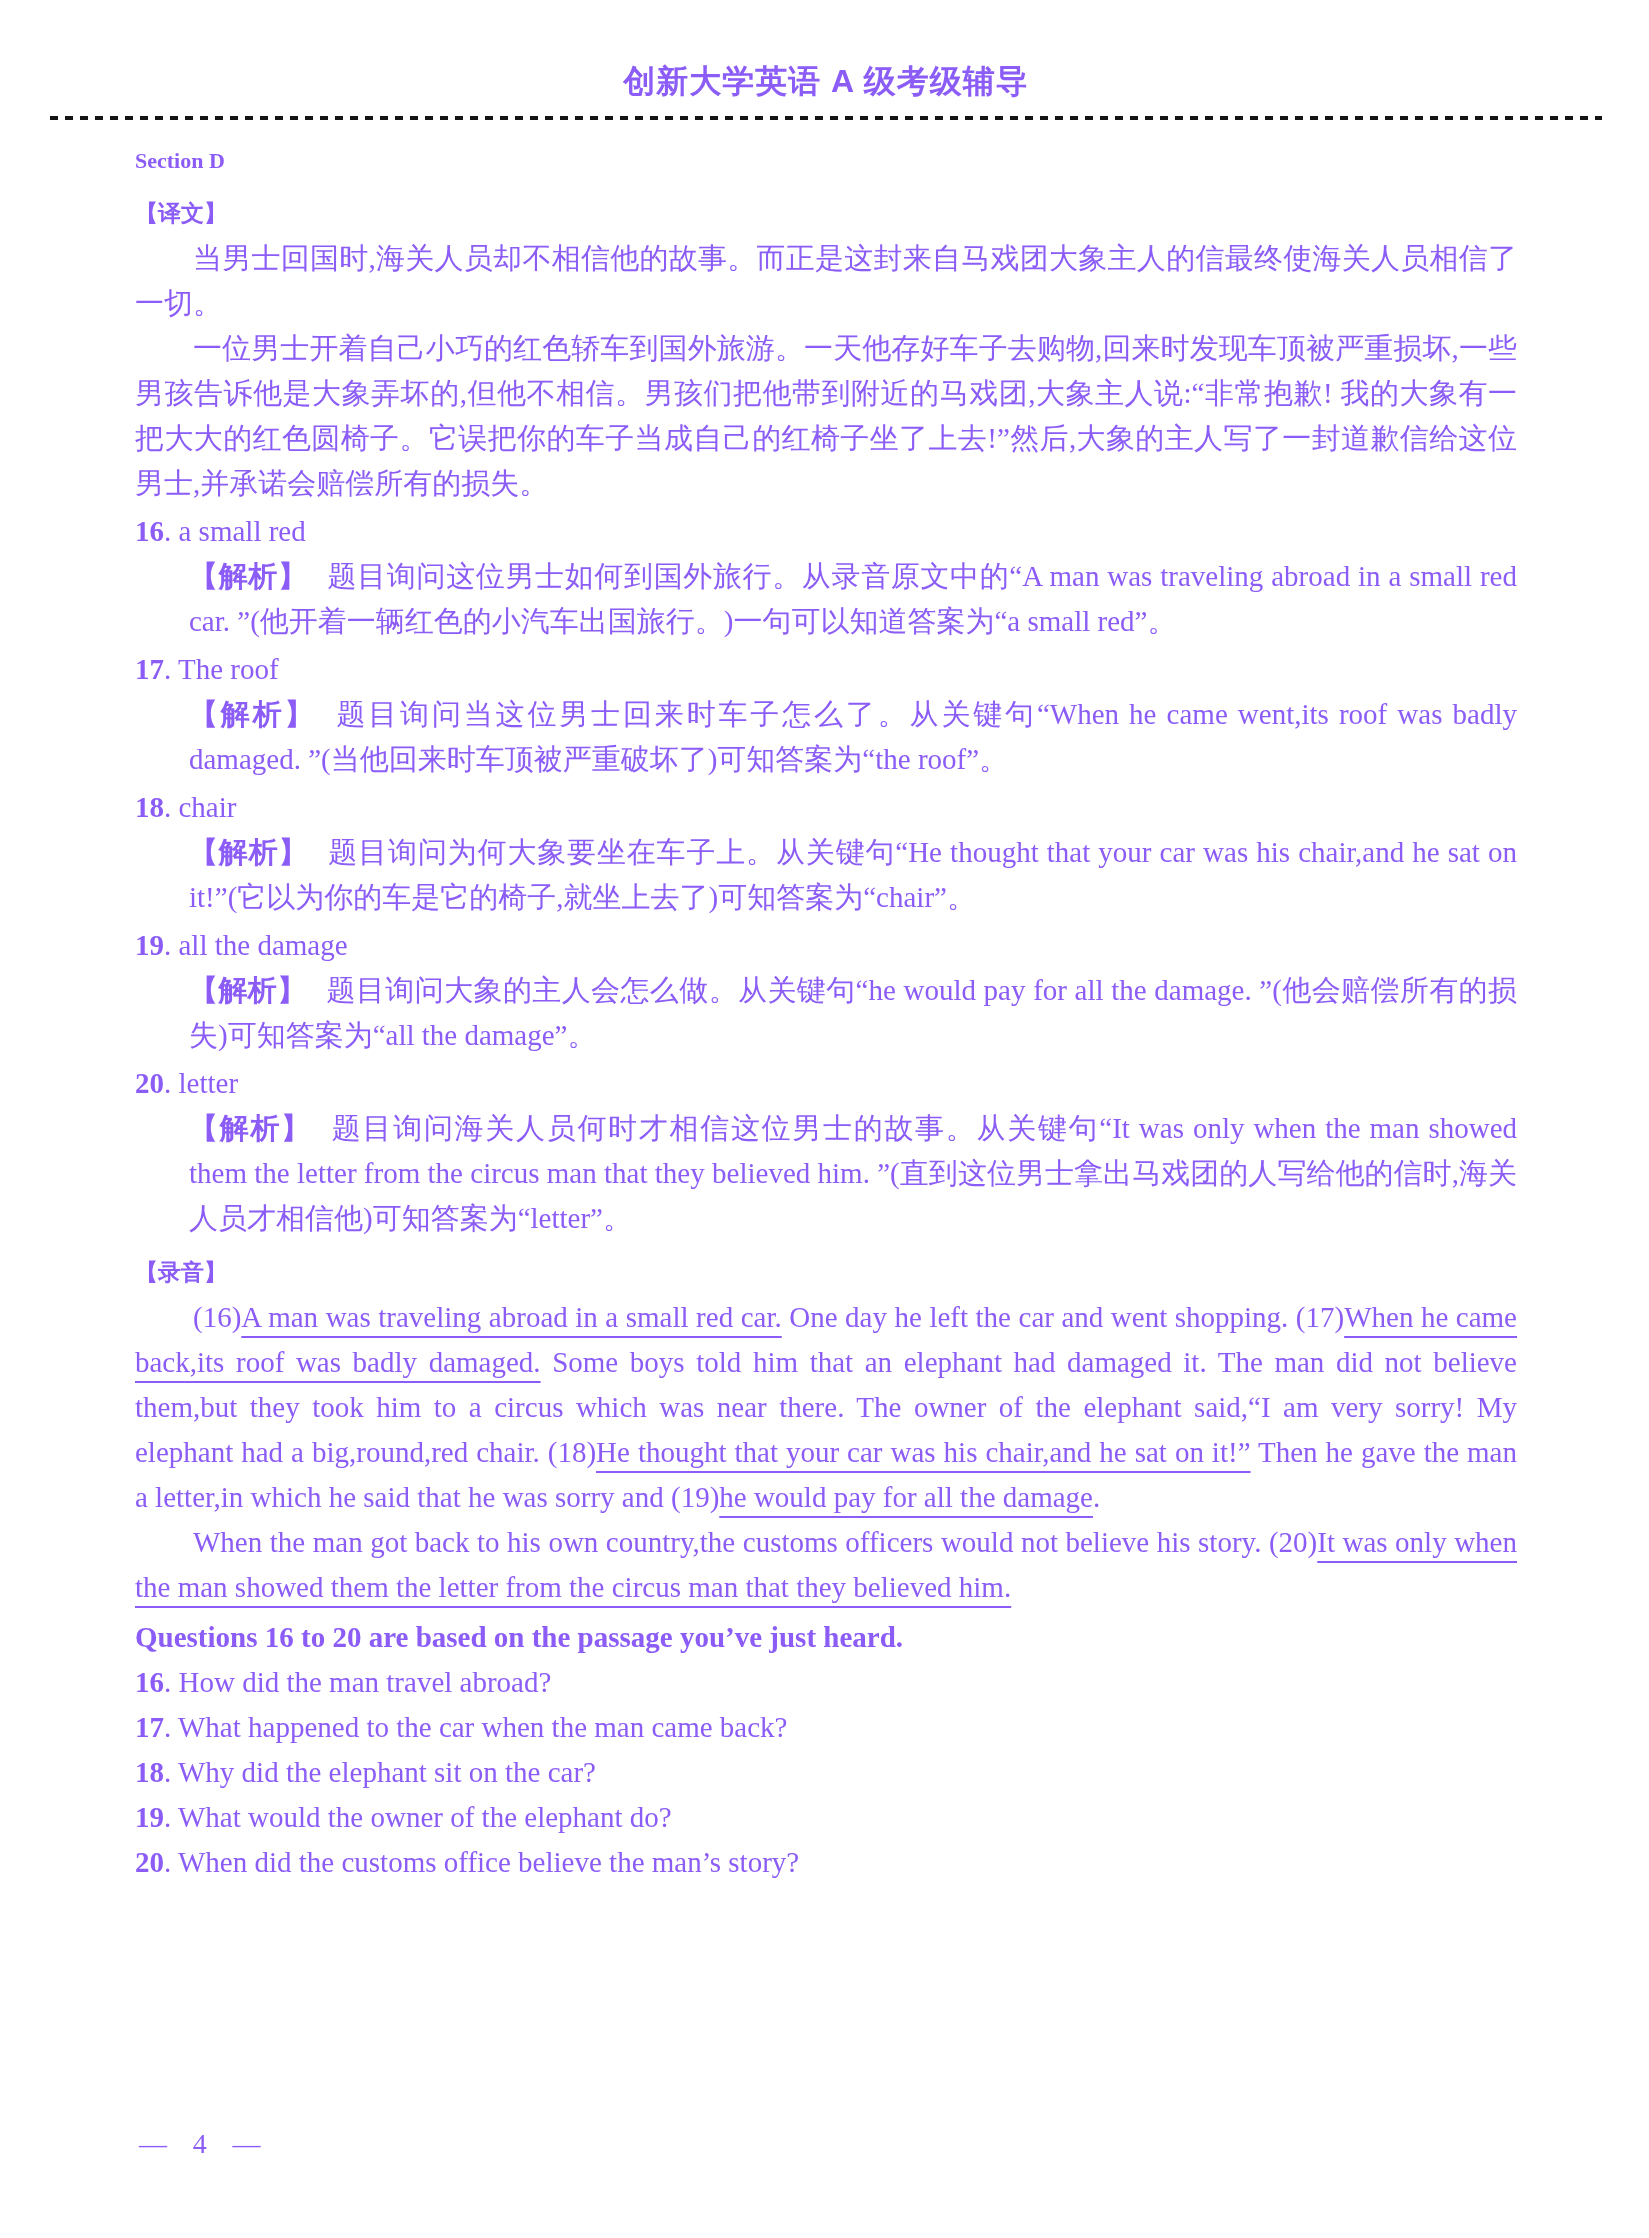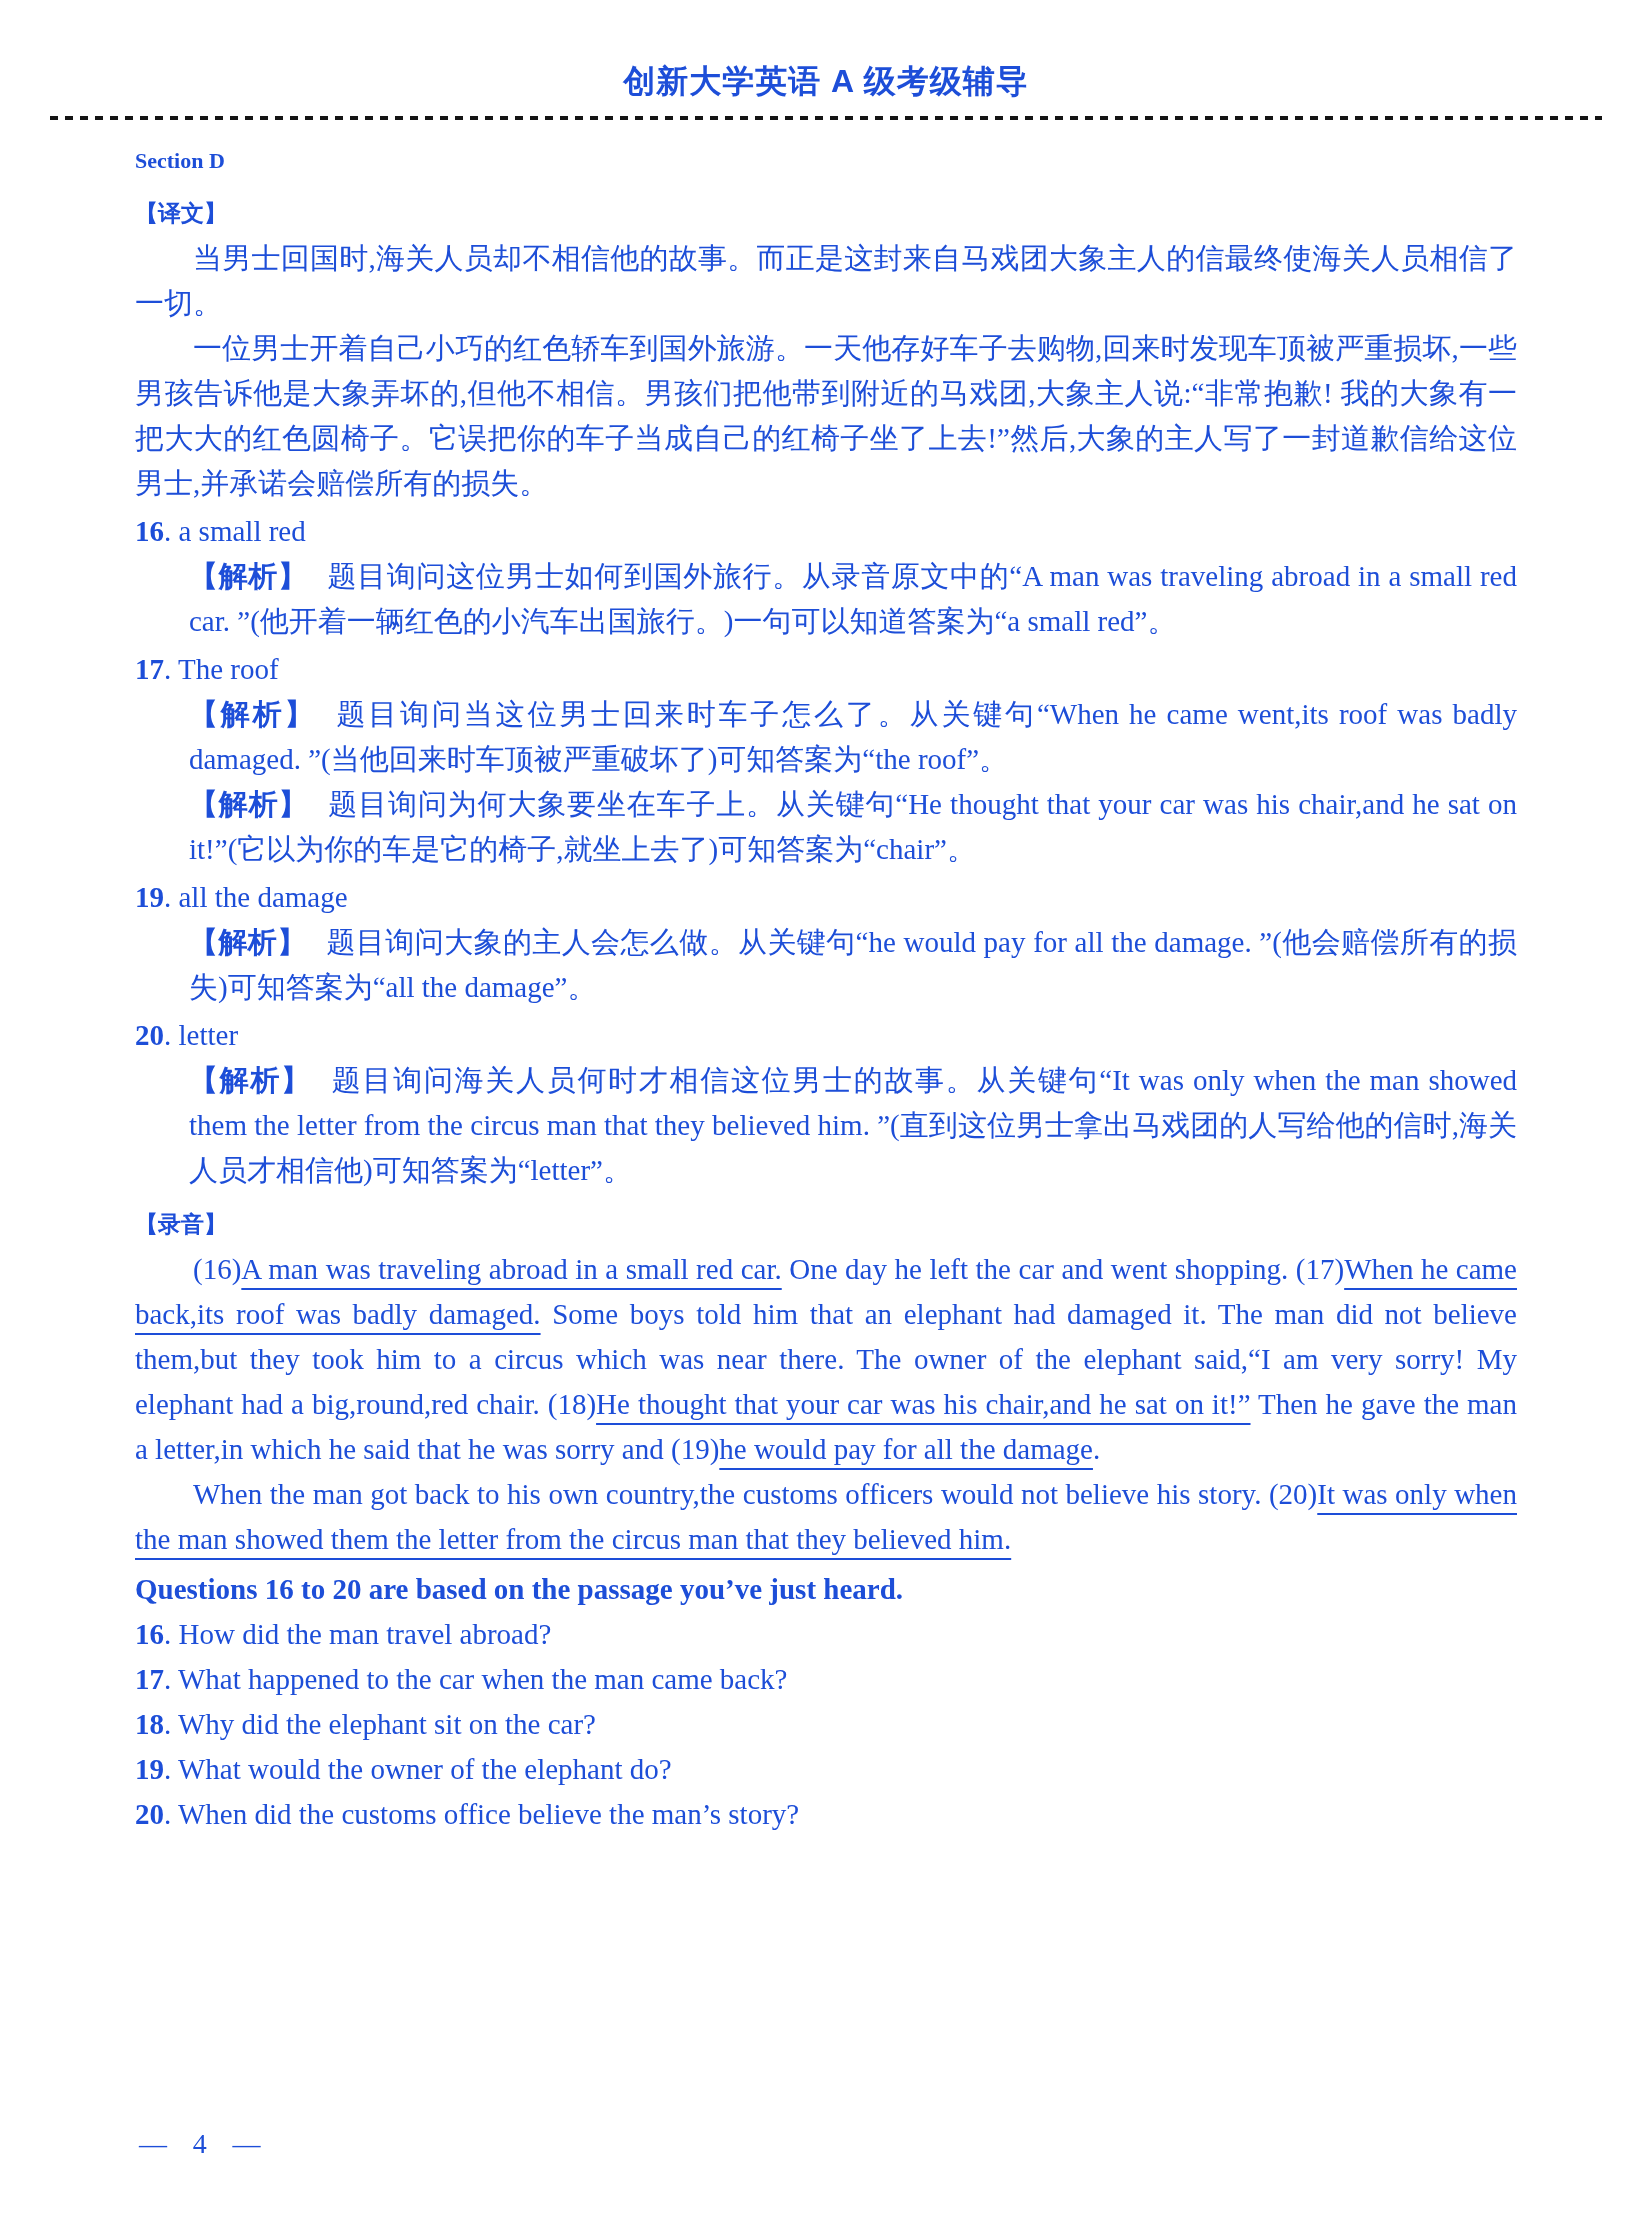--- a/index.html
+++ b/index.html
@@ -2,21 +2,21 @@
 <html style="font-size:8.3px"><head>
 <meta charset="utf-8">
 <style>
   * { margin: 0; padding: 0; box-sizing: border-box; }
   html, body { background: #ffffff; }
   .page {
     position: relative;
     width: 1649px;
     height: 2239px;
     background: #ffffff;
-    color: #1d4ed8;
+    color: #8b5cf6;
     font-family: "Liberation Serif", "DejaVu Serif", serif;
     font-size: 29px;
     line-height: 45px;
     overflow: hidden;
   }
   .inner { padding: 65px 132px 0 135px; }
 
   .header-title {
     text-align: center;
     font-family: "Liberation Sans", "DejaVu Sans", sans-serif;
@@ -83,20 +83,21 @@
       <h3 class="block-heading">【译文】</h3>
       <p class="cn-para">当男士回国时,海关人员却不相信他的故事。而正是这封来自马戏团大象主人的信最终使海关人员相信了一切。</p>
       <p class="cn-para">一位男士开着自己小巧的红色轿车到国外旅游。一天他存好车子去购物,回来时发现车顶被严重损坏,一些男孩告诉他是大象弄坏的,但他不相信。男孩们把他带到附近的马戏团,大象主人说:“非常抱歉! 我的大象有一把大大的红色圆椅子。它误把你的车子当成自己的红椅子坐了上去!”然后,大象的主人写了一封道歉信给这位男士,并承诺会赔偿所有的损失。</p>
 
       <p class="answer-line"><b>16</b><span>. a small red</span></p>
       <p class="analysis-para"><b class="tag">【解析】</b><span>题目询问这位男士如何到国外旅行。从录音原文中的“A man was traveling abroad in a small red car. ”(他开着一辆红色的小汽车出国旅行。)一句可以知道答案为“a small red”。</span></p>
 
       <p class="answer-line"><b>17</b><span>. The roof</span></p>
       <p class="analysis-para"><b class="tag">【解析】</b><span>题目询问当这位男士回来时车子怎么了。从关键句“When he came went,its roof was badly damaged. ”(当他回来时车顶被严重破坏了)可知答案为“the roof”。</span></p>
 
+      <p class="answer-line"><b>18</b><span>. chair</span></p>
       <p class="analysis-para"><b class="tag">【解析】</b><span>题目询问为何大象要坐在车子上。从关键句“He thought that your car was his chair,and he sat on it!”(它以为你的车是它的椅子,就坐上去了)可知答案为“chair”。</span></p>
 
       <p class="answer-line"><b>19</b><span>. all the damage</span></p>
       <p class="analysis-para"><b class="tag">【解析】</b><span>题目询问大象的主人会怎么做。从关键句“he would pay for all the damage. ”(他会赔偿所有的损失)可知答案为“all the damage”。</span></p>
 
       <p class="answer-line"><b>20</b><span>. letter</span></p>
       <p class="analysis-para"><b class="tag">【解析】</b><span>题目询问海关人员何时才相信这位男士的故事。从关键句“It was only when the man showed them the letter from the circus man that they believed him. ”(直到这位男士拿出马戏团的人写给他的信时,海关人员才相信他)可知答案为“letter”。</span></p>
 
       <h3 class="block-heading">【录音】</h3>
       <p class="en-para indent"><span>(16)</span><span class="u">A man was traveling abroad in a small red car.</span><span> One day he left the car and went shopping. (17)</span><span class="u">When he came back,its roof was badly damaged.</span><span> Some boys told him that an elephant had damaged it. The man did not believe them,but they took him to a circus which was near there. The owner of the elephant said,“I am very sorry! My elephant had a big,round,red chair. (18)</span><span class="u">He thought that your car was his chair,and he sat on it!”</span><span> Then he gave the man a letter,in which he said that he was sorry and (19)</span><span class="u">he would pay for all the damage</span><span>.</span></p>

